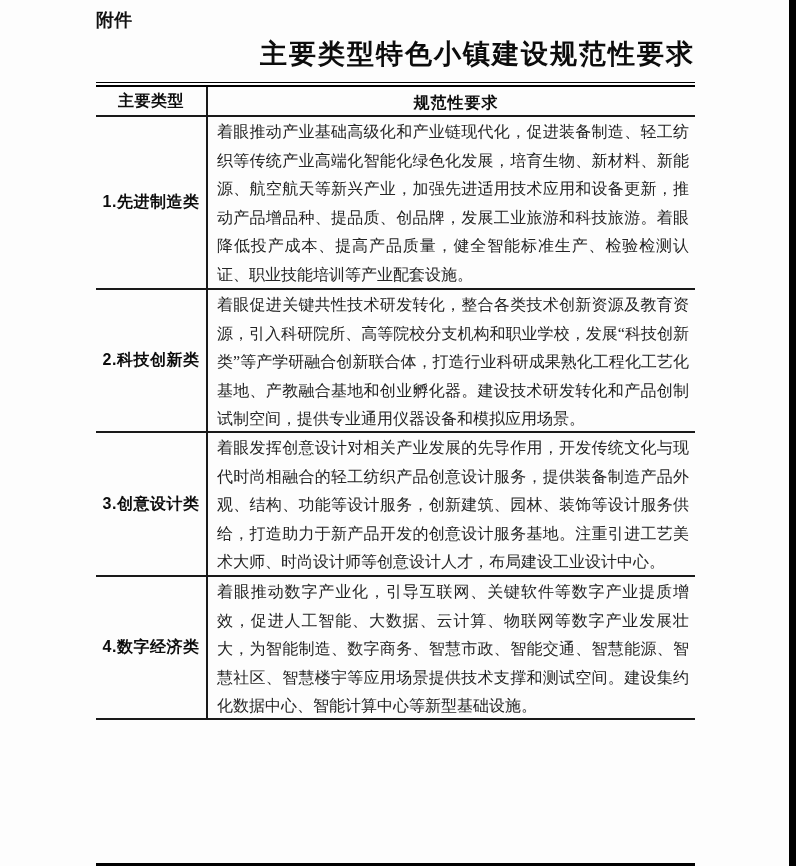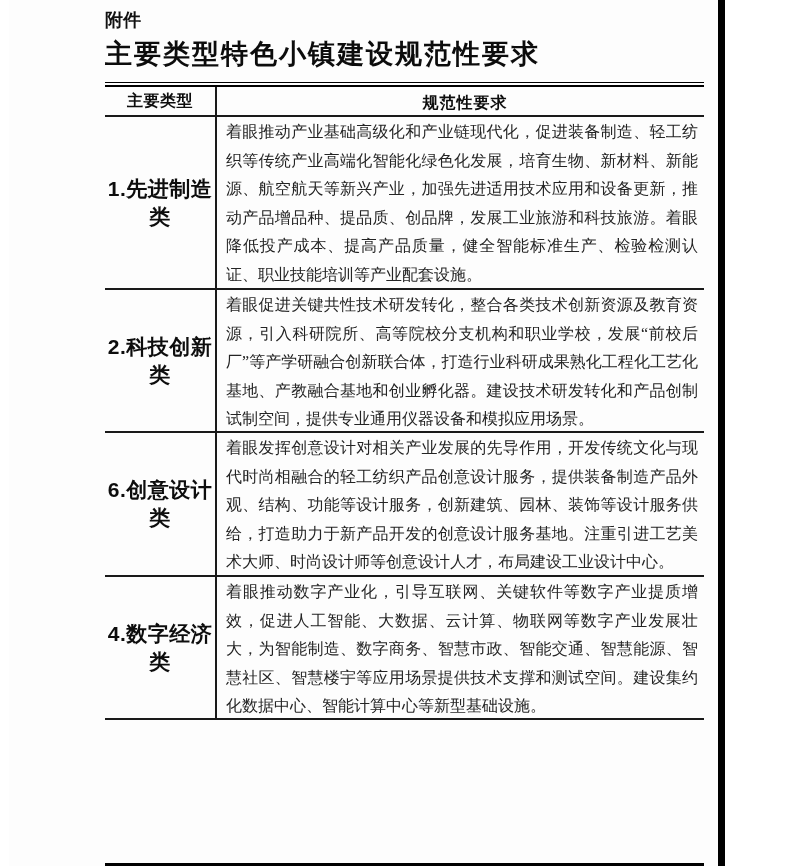--- a/index.html
+++ b/index.html
@@ -1,44 +1,43 @@
 <!DOCTYPE html>
 <html><head>
 <meta charset="utf-8">
 <style>
   html, body { margin: 0; padding: 0; }
   .page {
     position: relative;
-    width: 716px;
+    width: 796px;
     height: 866px;
     background: #fdfdfd;
     overflow: hidden;
     font-family: "Liberation Serif", serif;
     color: #1f1f1f;
-    margin-left: 9px;
   }
   .scan-edge {
     position: absolute;
     top: 0; right: 0;
     width: 7px; height: 866px;
     background: #000;
   }
   .attachment {
     position: absolute;
     left: 96px; top: 8px;
     font-family: "Liberation Sans", sans-serif;
     font-weight: bold;
     font-size: 18px;
     color: #111;
   }
   .doc-title {
     position: absolute;
     left: 96px; top: 36px;
     width: 599px;
-    text-align: left;
+    text-align: right;
     font-family: "Liberation Sans", sans-serif;
     font-weight: bold;
     font-size: 27px;
     letter-spacing: 2px;
     color: #0c0c0c;
     white-space: nowrap;
   }
   .table-wrap {
     position: absolute;
     left: 96px; top: 82px;
@@ -59,21 +58,21 @@
     flex: 0 0 112px;
     width: 112px;
     box-sizing: border-box;
     border-right: 2px solid #1a1a1a;
     display: flex;
     align-items: center;
     justify-content: center;
     text-align: center;
     font-family: "Liberation Sans", sans-serif;
     font-weight: bold;
-    font-size: 21px;
+    font-size: 16px;
     color: #0d0d0d;
     letter-spacing: 0.5px;
   }
   .cell-req {
     flex: 1;
     box-sizing: border-box;
     padding: 1px 6px 0 9px;
     font-size: 16px;
     line-height: 28.6px;
     text-align: justify;
@@ -117,25 +116,25 @@
         <div class="cell-req">规范性要求</div>
       </div>
 
       <div class="row h-r1">
         <div class="cell-type">1.先进制造类</div>
         <div class="cell-req">着眼推动产业基础高级化和产业链现代化，促进装备制造、轻工纺织等传统产业高端化智能化绿色化发展，培育生物、新材料、新能源、航空航天等新兴产业，加强先进适用技术应用和设备更新，推动产品增品种、提品质、创品牌，发展工业旅游和科技旅游。着眼降低投产成本、提高产品质量，健全智能标准生产、检验检测认证、职业技能培训等产业配套设施。</div>
       </div>
 
       <div class="row h-r2">
         <div class="cell-type">2.科技创新类</div>
-        <div class="cell-req">着眼促进关键共性技术研发转化，整合各类技术创新资源及教育资源，引入科研院所、高等院校分支机构和职业学校，发展“前校后厂”等产学研融合创新联合体，打造行业科研成果熟化工程化工艺化基地、产教融合基地和创业孵化器。建设技术研发转化和产品创制试制空间，提供专业通用仪器设备和模拟应用场景。</div>
+        <div class="cell-req">着眼促进关键共性技术研发转化，整合各类技术创新资源及教育资源，引入科研院所、高等院校分支机构和职业学校，发展“科技创新类”等产学研融合创新联合体，打造行业科研成果熟化工程化工艺化基地、产教融合基地和创业孵化器。建设技术研发转化和产品创制试制空间，提供专业通用仪器设备和模拟应用场景。</div>
       </div>
 
       <div class="row h-r3">
-        <div class="cell-type">6.创意设计类</div>
+        <div class="cell-type">3.创意设计类</div>
         <div class="cell-req">着眼发挥创意设计对相关产业发展的先导作用，开发传统文化与现代时尚相融合的轻工纺织产品创意设计服务，提供装备制造产品外观、结构、功能等设计服务，创新建筑、园林、装饰等设计服务供给，打造助力于新产品开发的创意设计服务基地。注重引进工艺美术大师、时尚设计师等创意设计人才，布局建设工业设计中心。</div>
       </div>
 
       <div class="row h-r4">
         <div class="cell-type">4.数字经济类</div>
         <div class="cell-req">着眼推动数字产业化，引导互联网、关键软件等数字产业提质增效，促进人工智能、大数据、云计算、物联网等数字产业发展壮大，为智能制造、数字商务、智慧市政、智能交通、智慧能源、智慧社区、智慧楼宇等应用场景提供技术支撑和测试空间。建设集约化数据中心、智能计算中心等新型基础设施。</div>
       </div>
 
       <div class="row h-r5">
       </div>

